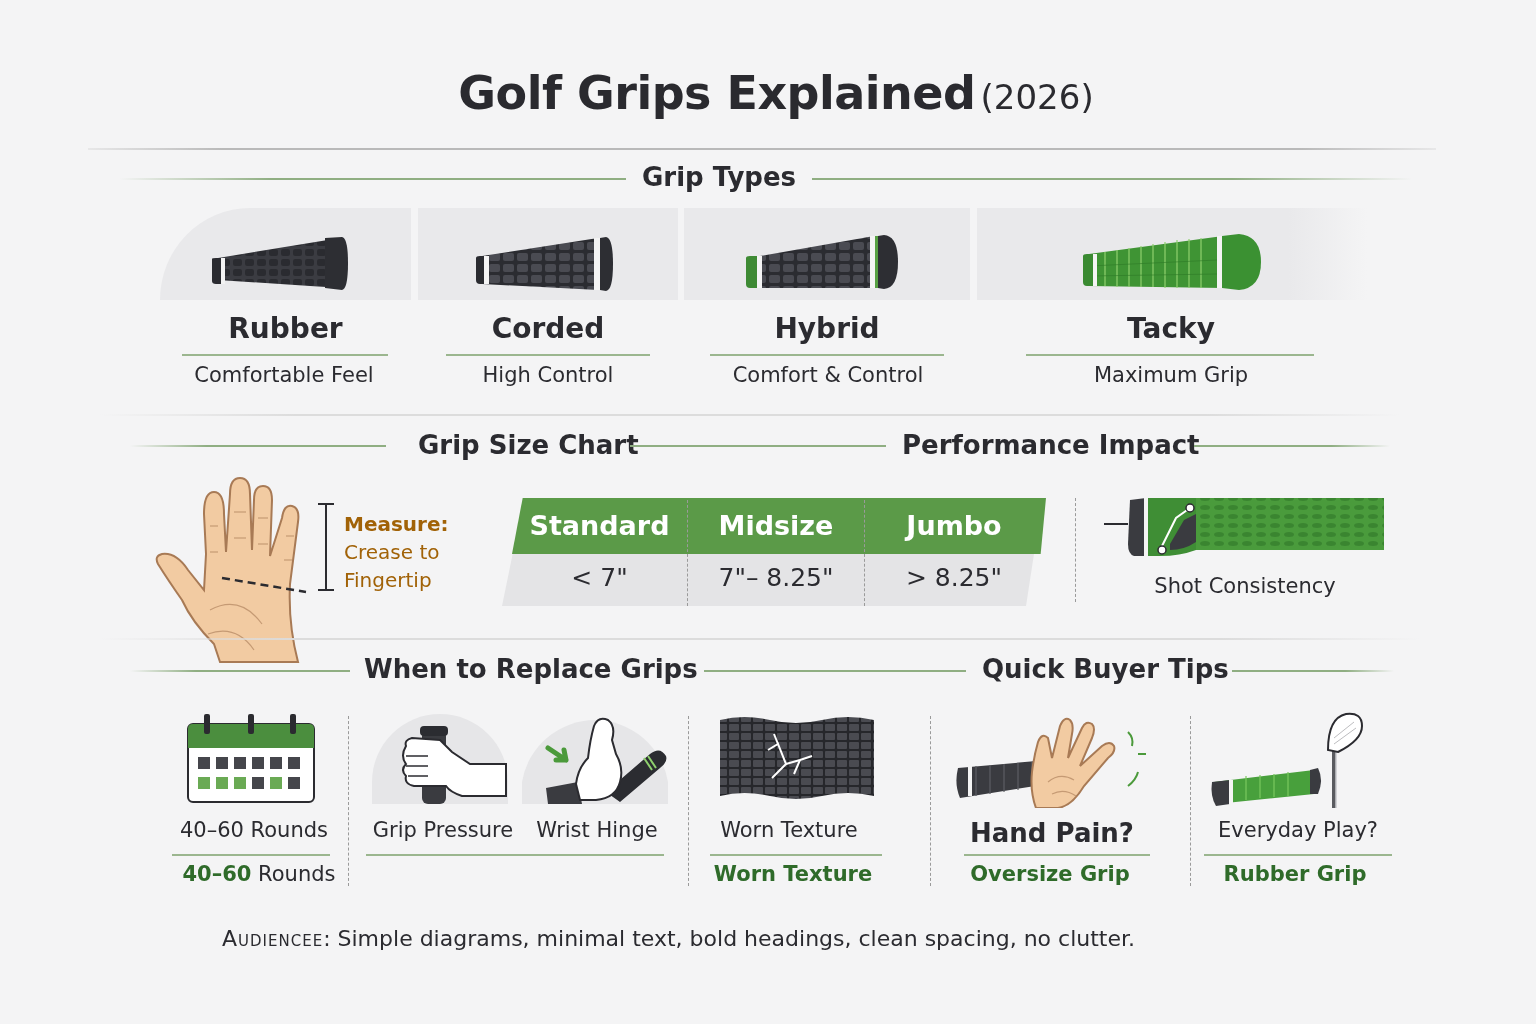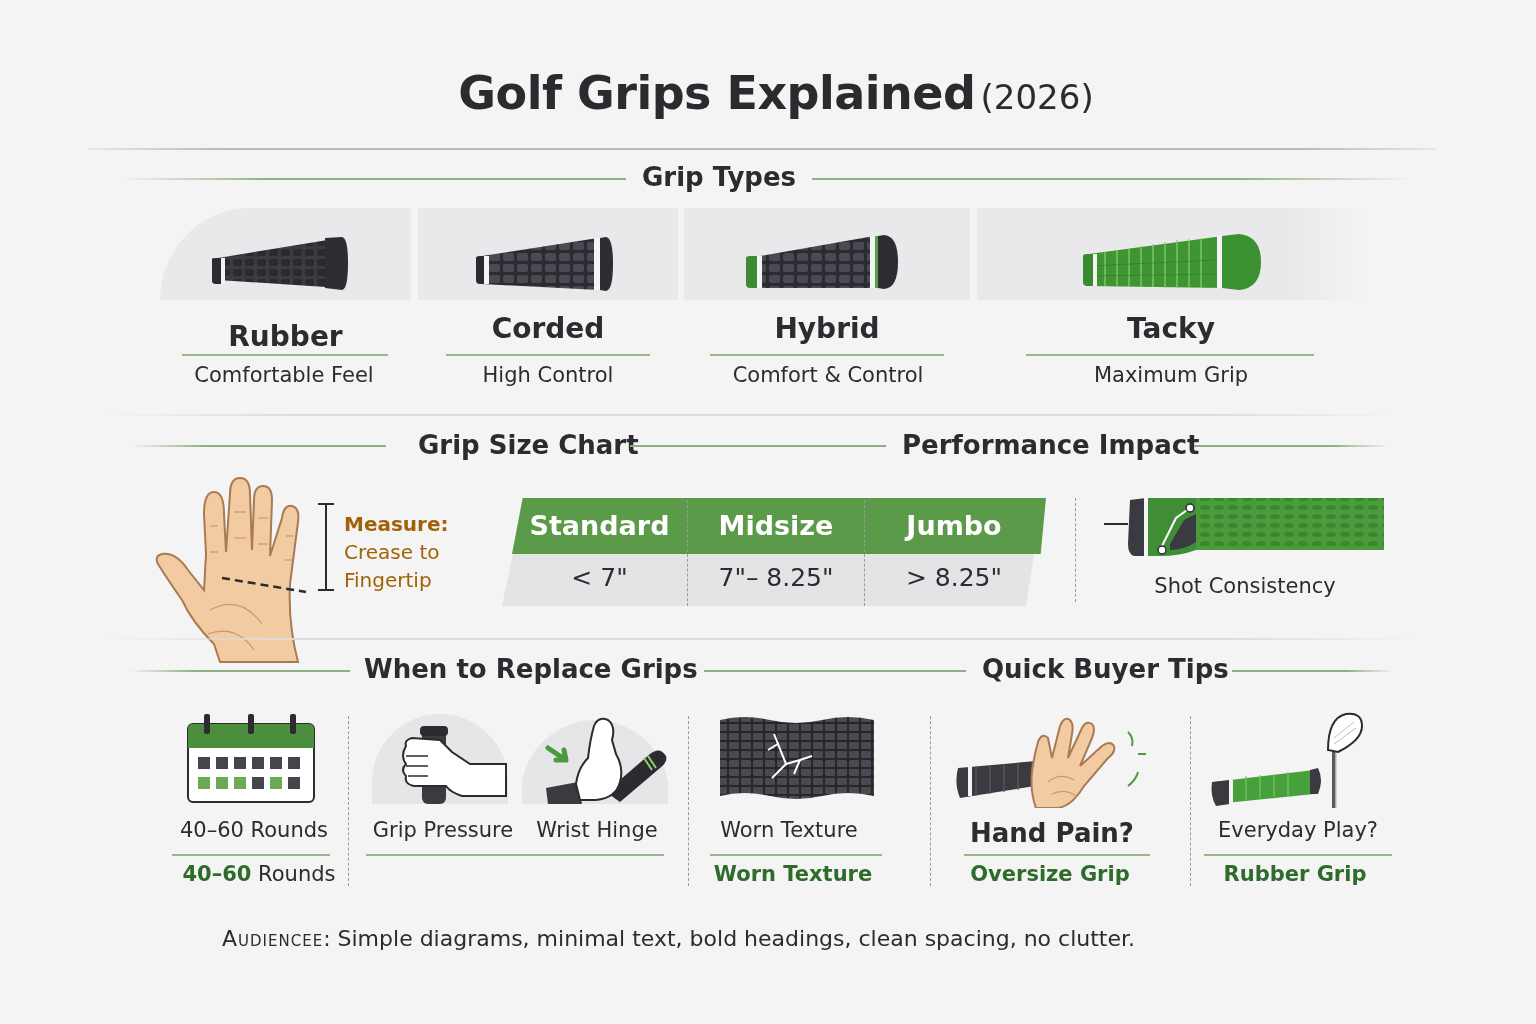--- a/index.html
+++ b/index.html
@@ -117,21 +117,21 @@
       <line x1="112" y1="58" x2="240" y2="52"></line>
         <line x1="112" y1="68" x2="240" y2="66"></line>
     </g>
     <path d="M106 48 Q106 46 110 46 L116 46 L116 78 L110 78 Q106 78 106 74 Z" fill="#3a8a31"></path>
     <rect x="116" y="46" width="4" height="32" fill="#f4f4f4"></rect>
     <rect x="240" y="28" width="5" height="52" fill="#f4f4f4"></rect>
     <path d="M245 28 L262 26 Q284 28 284 54 Q284 80 262 82 L245 80 Z" fill="#3b9132"></path>
   </svg>
 </div>
 
-<div class="abs grip-name" style="left:160px; width:251px; top:312px;margin-top:8px;">Rubber</div>
+<div class="abs grip-name" style="left:160px; width:251px; top:312px;">Rubber</div>
 <div class="abs sub-line" style="left:182px; width:206px; top:354px;"></div>
 <div class="abs grip-sub" style="left:160px; width:248px; top:363px;">Comfortable Feel</div>
 
 <div class="abs grip-name" style="left:418px; width:260px; top:312px;">Corded</div>
 <div class="abs sub-line" style="left:446px; width:204px; top:354px;"></div>
 <div class="abs grip-sub" style="left:418px; width:260px; top:363px;">High Control</div>
 
 <div class="abs grip-name" style="left:684px; width:286px; top:312px;">Hybrid</div>
 <div class="abs sub-line" style="left:710px; width:234px; top:354px;"></div>
 <div class="abs grip-sub" style="left:684px; width:288px; top:363px;">Comfort &amp; Control</div>

